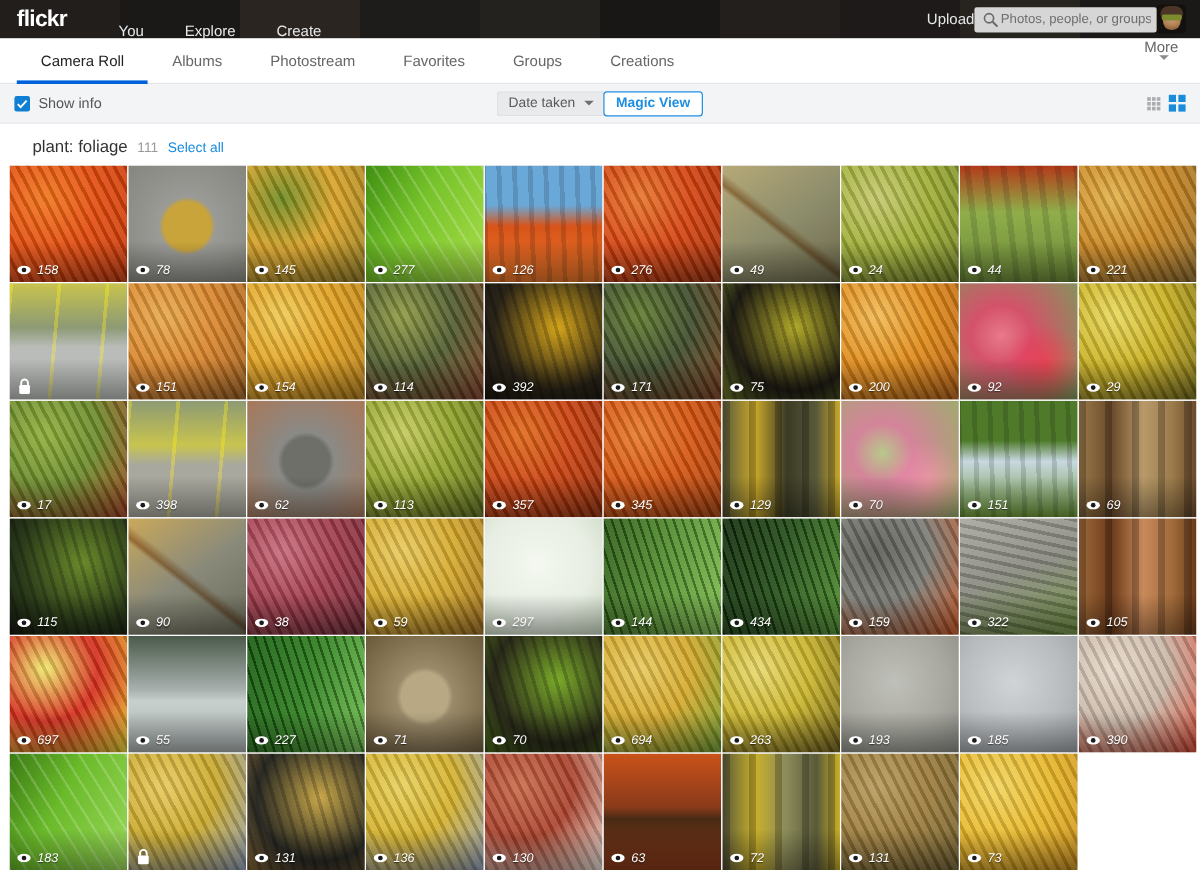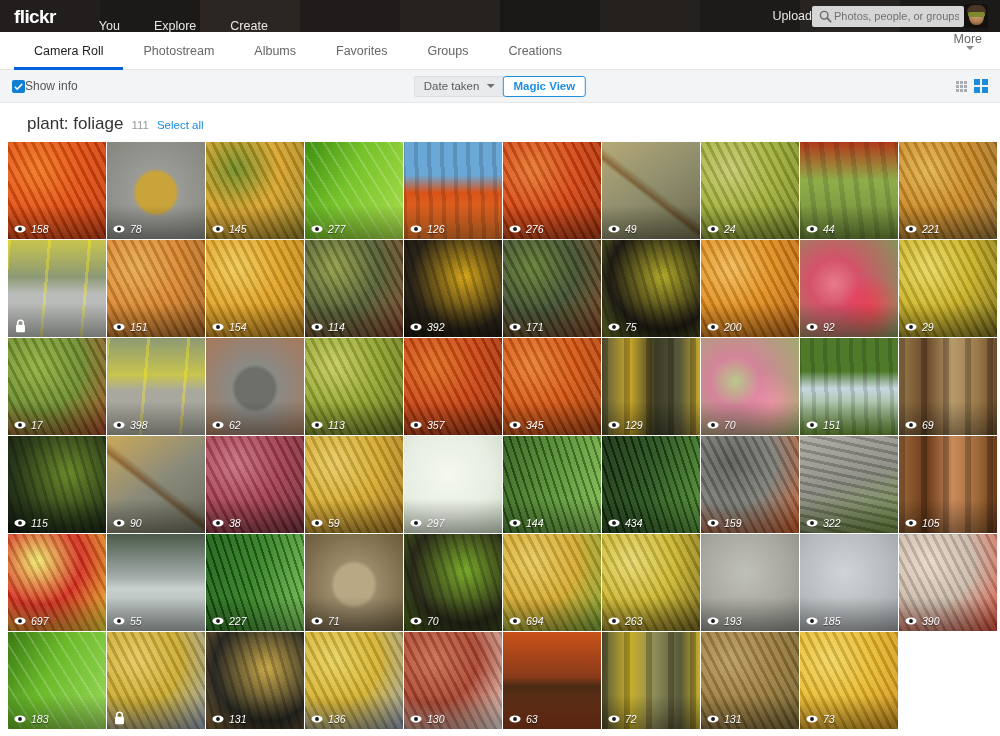--- a/index.html
+++ b/index.html
@@ -169,21 +169,21 @@
   
   .toolbar {
     height: 33px;
     background: #f3f4f5;
     border-bottom: 1px solid #e6e7e8;
     display: flex;
     align-items: center;
     padding: 0 12px;
     position: relative;
   }
-  .showinfo { display: flex; align-items: center; cursor: pointer; justify-content: flex-end; }
+  .showinfo { display: flex; align-items: center; gap: 7px; cursor: pointer; justify-content: flex-end; }
   .checkbox {
     width: 13px; height: 13px;
     background: #0f7fd4;
     border-radius: 2px;
     position: relative;
   }
   .checkbox svg { position: absolute; left: 2px; top: 3px; }
   .showinfo-label { font-size: 12px; color: #555; }
 
   .toolbar-center {
@@ -242,21 +242,21 @@
   .grid-icon.big i { background: #1a8cdc; }
 
   
   .content { background: #fff; padding: 0; }
   .album-head {
     display: flex;
     align-items: baseline;
     gap: 8px;
     padding: 11px 0 8px 8px;
   }
-  .album-title { font-size: 17px; color: #333; padding-left: 19px; }
+  .album-title { font-size: 14px; color: #333; padding-left: 19px; }
   .album-count { font-size: 11.5px; color: #9a9a9a; }
   .select-all { font-size: 11.5px; color: #1a8cdc; text-decoration: none; cursor: pointer; }
 
   
   .grid {
     display: grid;
     grid-template-columns: repeat(10, 98px);
     gap: 1px;
     padding-left: 8px;
   }
@@ -333,22 +333,22 @@
         <div class="hair"></div>
         <div class="shades"></div>
       </div>
     </div>
   </div>
 </div>
 
 <div class="tabbar">
   <div id="tabs-container" style="display:flex">
       <a href="#" class="tab active">Camera Roll</a>
+      <a href="#" class="tab">Albums</a>
       <a href="#" class="tab">Photostream</a>
-      <a href="#" class="tab">Albums</a>
       <a href="#" class="tab">Favorites</a>
       <a href="#" class="tab">Groups</a>
       <a href="#" class="tab">Creations</a>
     </div>
   <div class="more-tab">
     <span>More</span>
     <span class="caret"></span>
   </div>
 </div>
 

